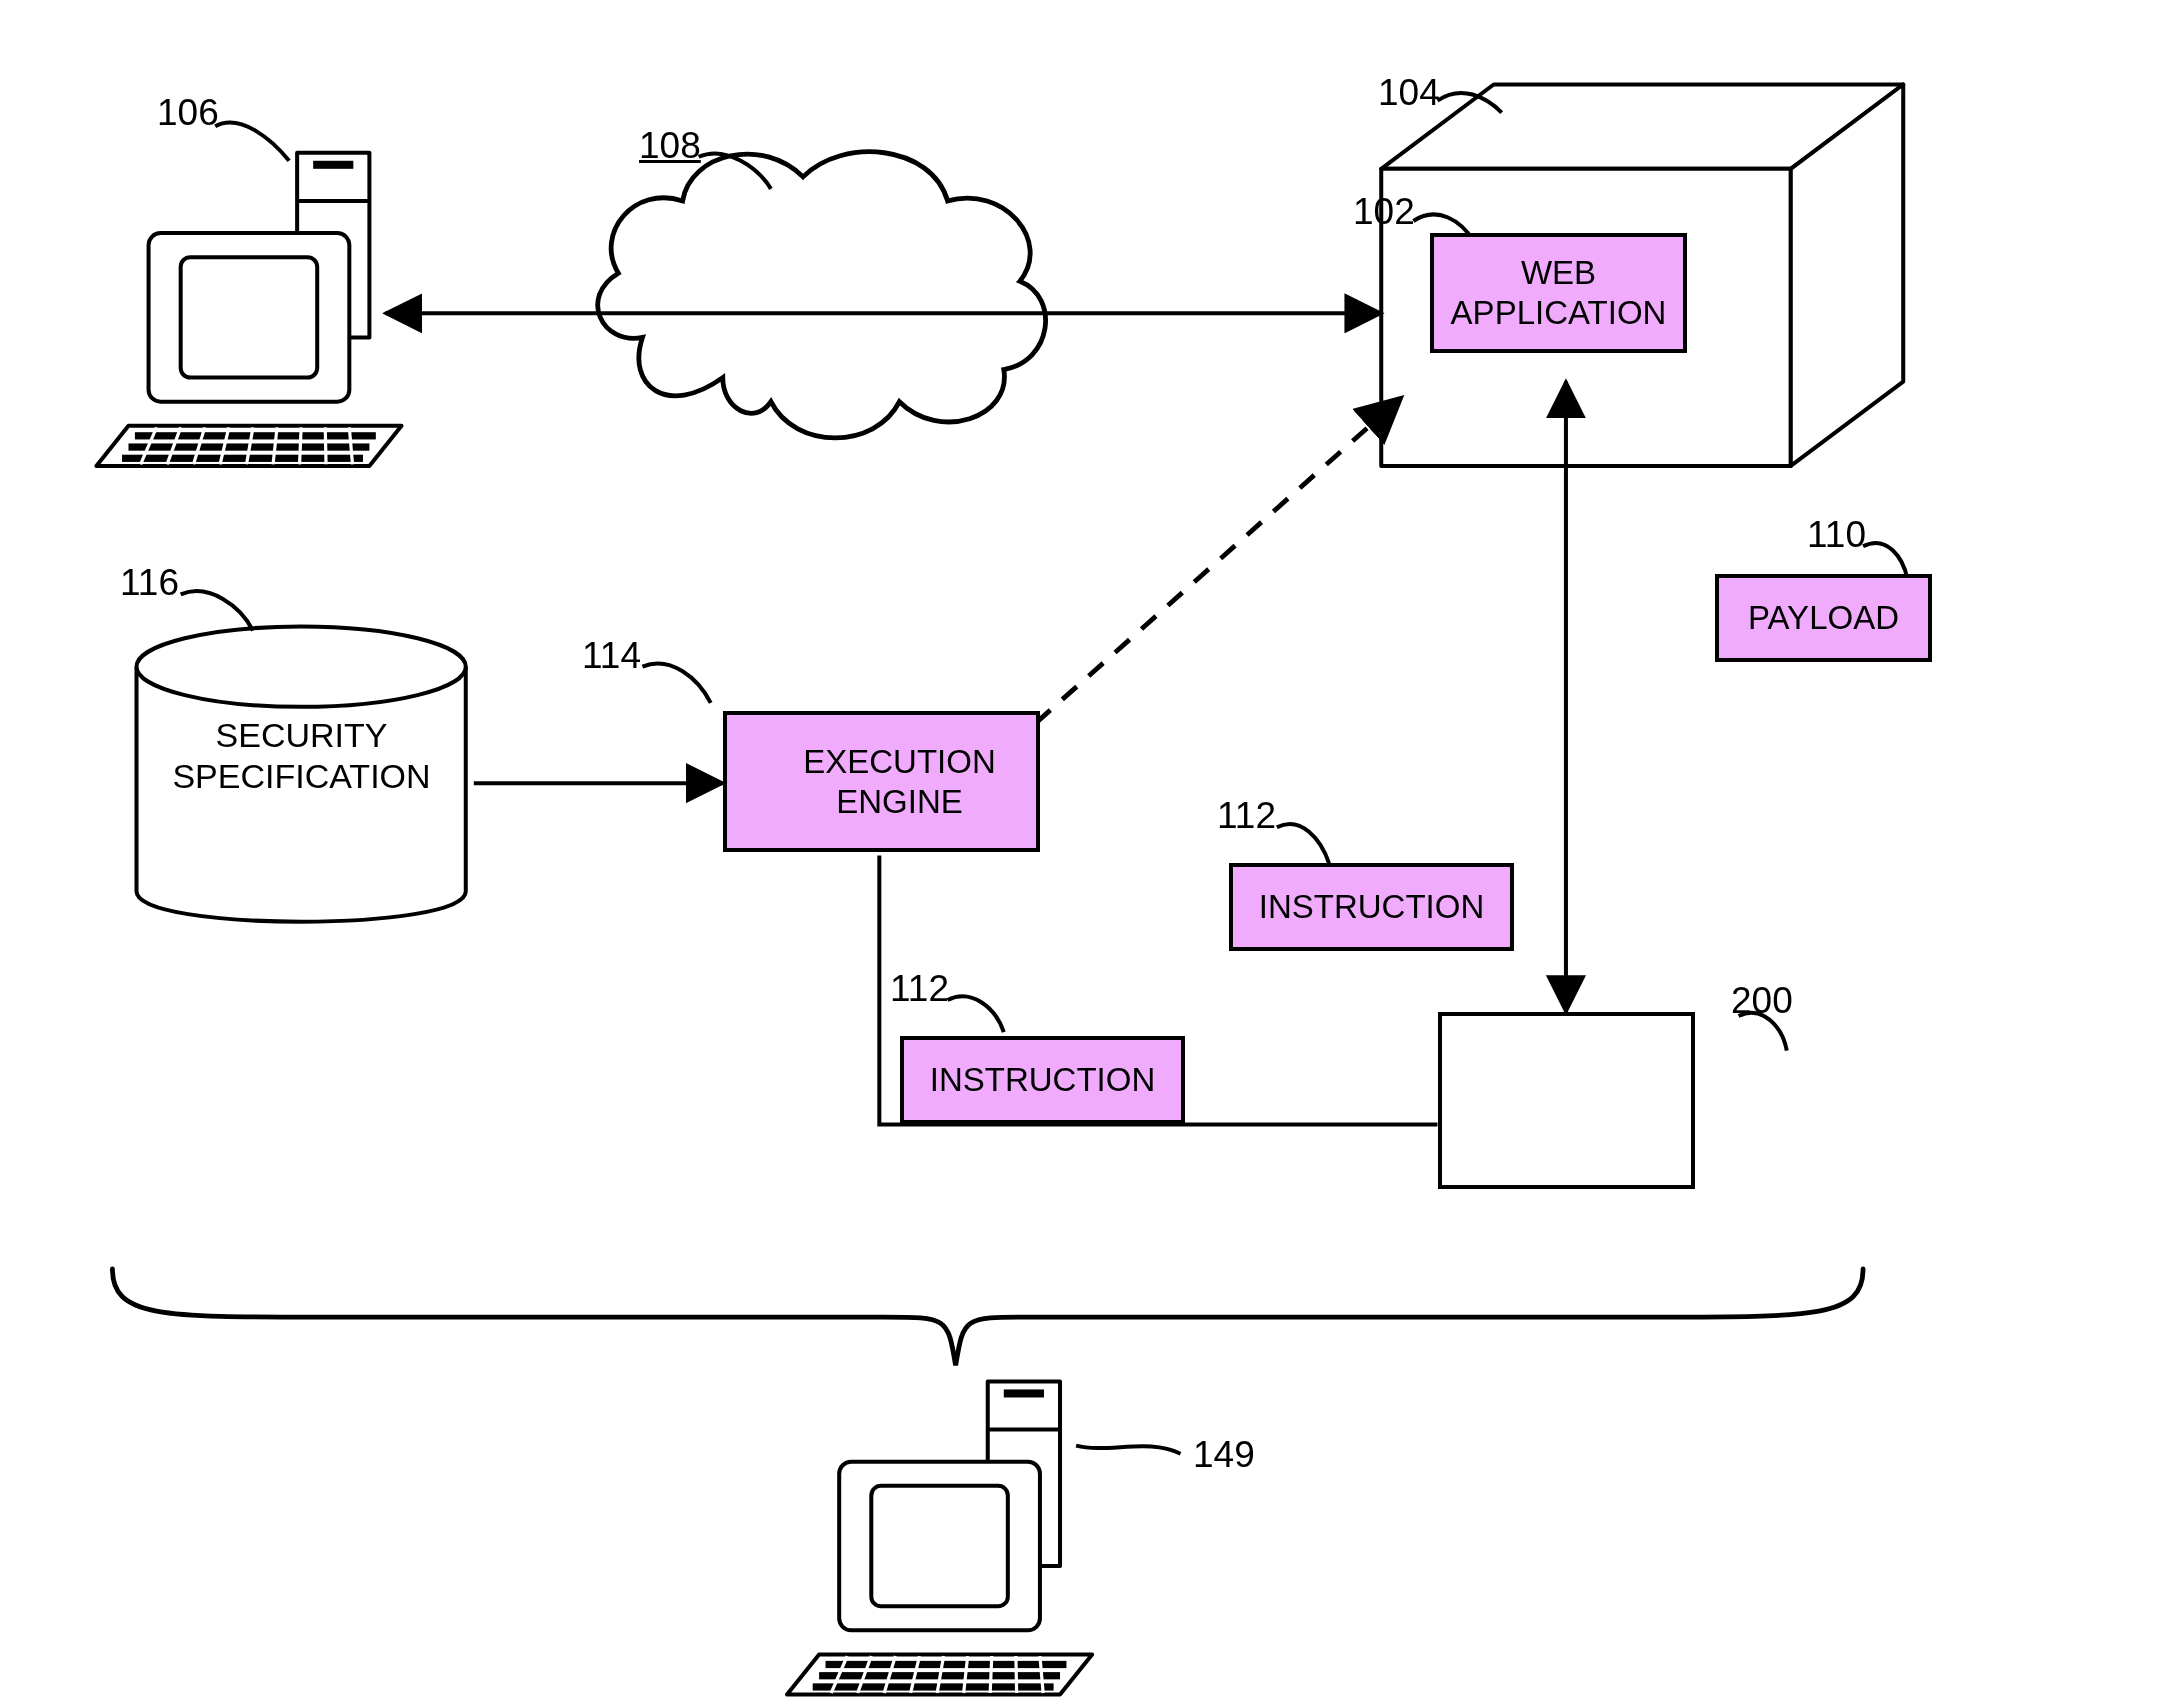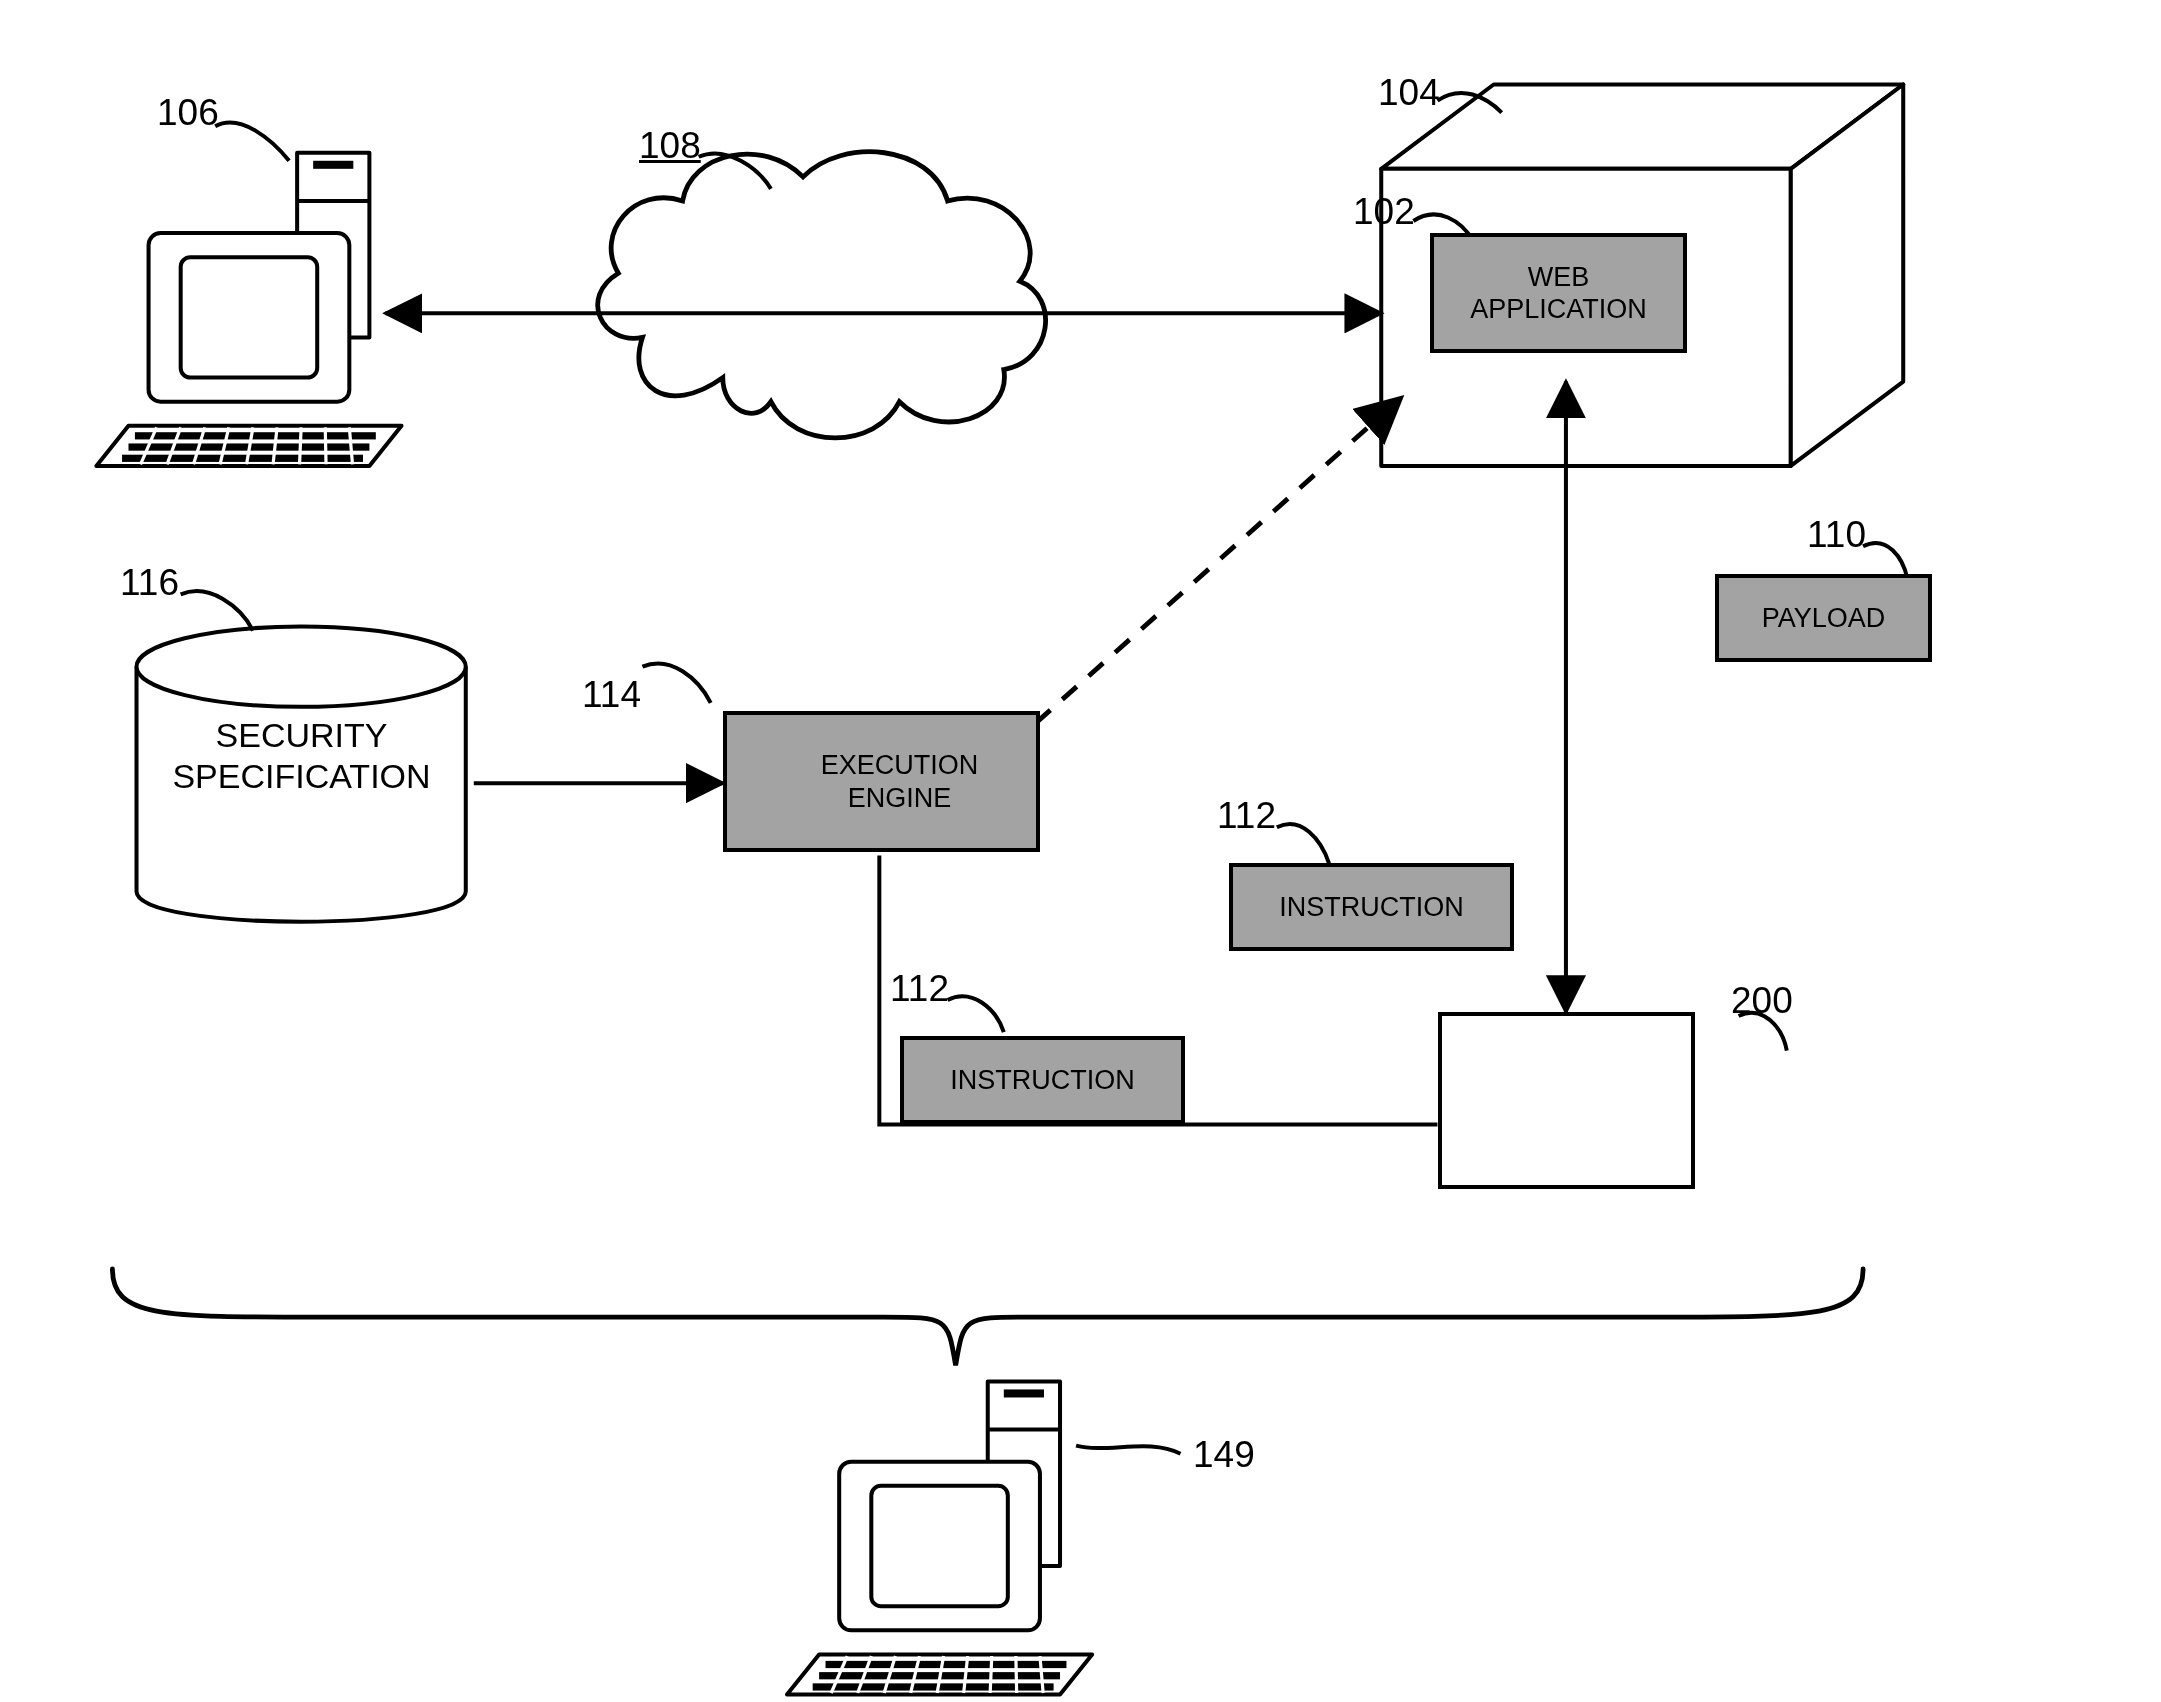--- a/index.html
+++ b/index.html
@@ -10,26 +10,26 @@
   }
   .canvas {
     position: relative;
     width: 2161px;
     height: 1702px;
     background: #ffffff;
   }
   .label-box {
     position: absolute;
     border: 4px solid #000;
-    background: #a3a3a3;
+    background: #f0abfc;
     display: flex;
     align-items: center;
     justify-content: center;
     text-align: center;
-    font-size: 27px;
+    font-size: 33px;
     line-height: 1.2;
     box-sizing: border-box;
   }
   .plain-box {
     position: absolute;
     border: 4px solid #000;
     background: #fff;
     box-sizing: border-box;
   }
   .num {
@@ -209,19 +209,19 @@
   <div style="position:absolute; left:137px; top:715px; width:329px; text-align:center; font-size:34px; line-height:1.2; white-space:pre-line;">SECURITY
 SPECIFICATION</div>
 
   <div class="num" style="left:157px; top:92px;">106</div>
   <div class="num" style="left:639px; top:125px;text-decoration:underline;">108</div>
   <div class="num" style="left:1378px; top:72px;">104</div>
   <div class="num" style="left:1353px; top:191px;">102</div>
   <div class="num" style="left:1807px; top:514px;">110</div>
   <div class="num" style="left:1217px; top:795px;">112</div>
   <div class="num" style="left:890px; top:968px;">112</div>
-  <div class="num" style="left:582px; top:635px;margin-top:39px;">114</div>
+  <div class="num" style="left:582px; top:635px;">114</div>
   <div class="num" style="left:120px; top:562px;text-align:right;">116</div>
   <div class="num" style="left:1731px; top:980px;">200</div>
   <div class="num" style="left:1193px; top:1434px;">149</div>
 
 </div>
 
 
 </body></html>

